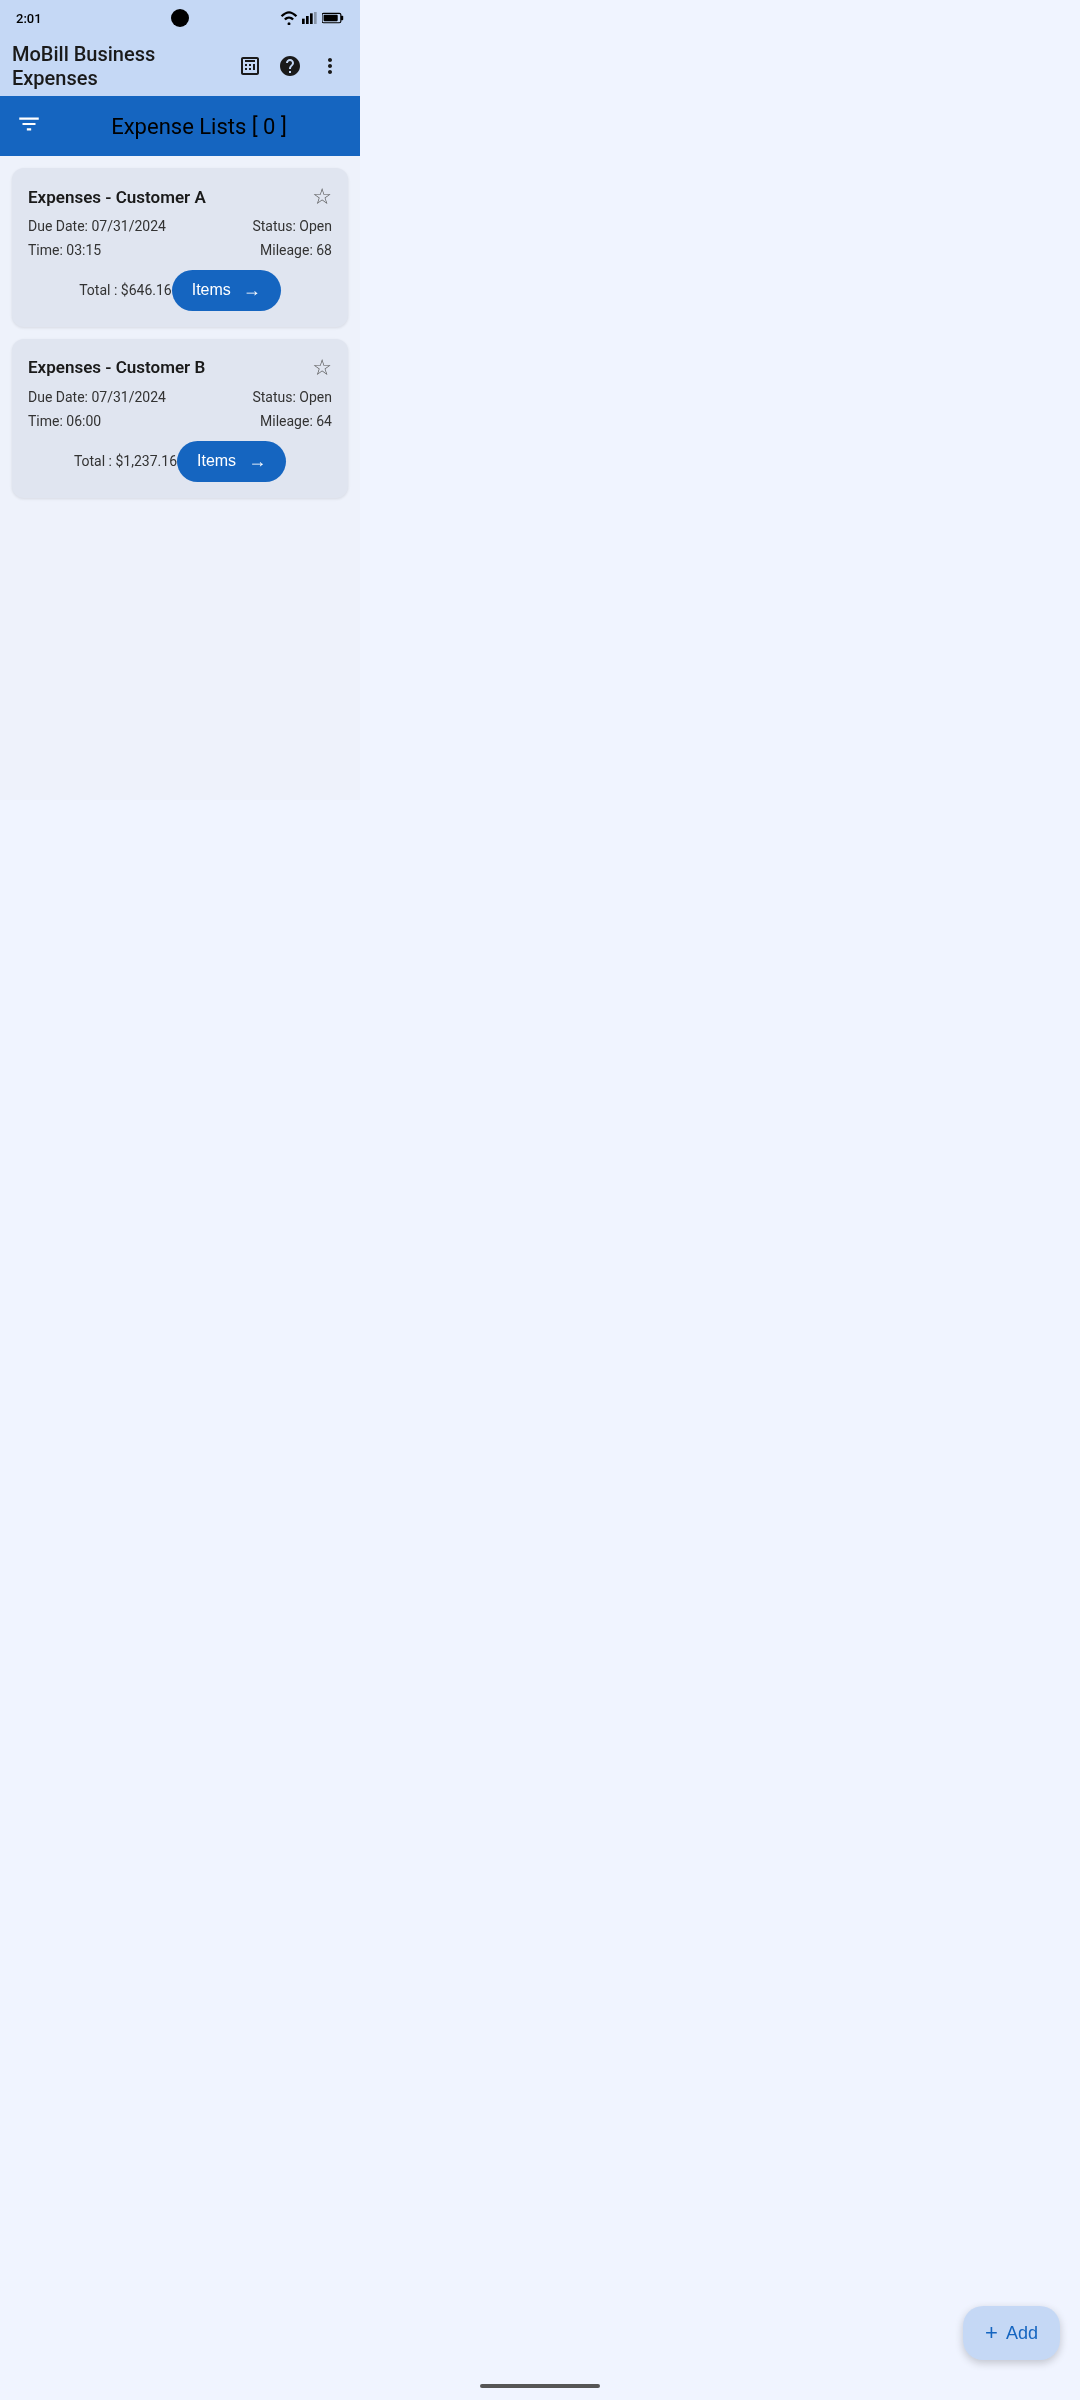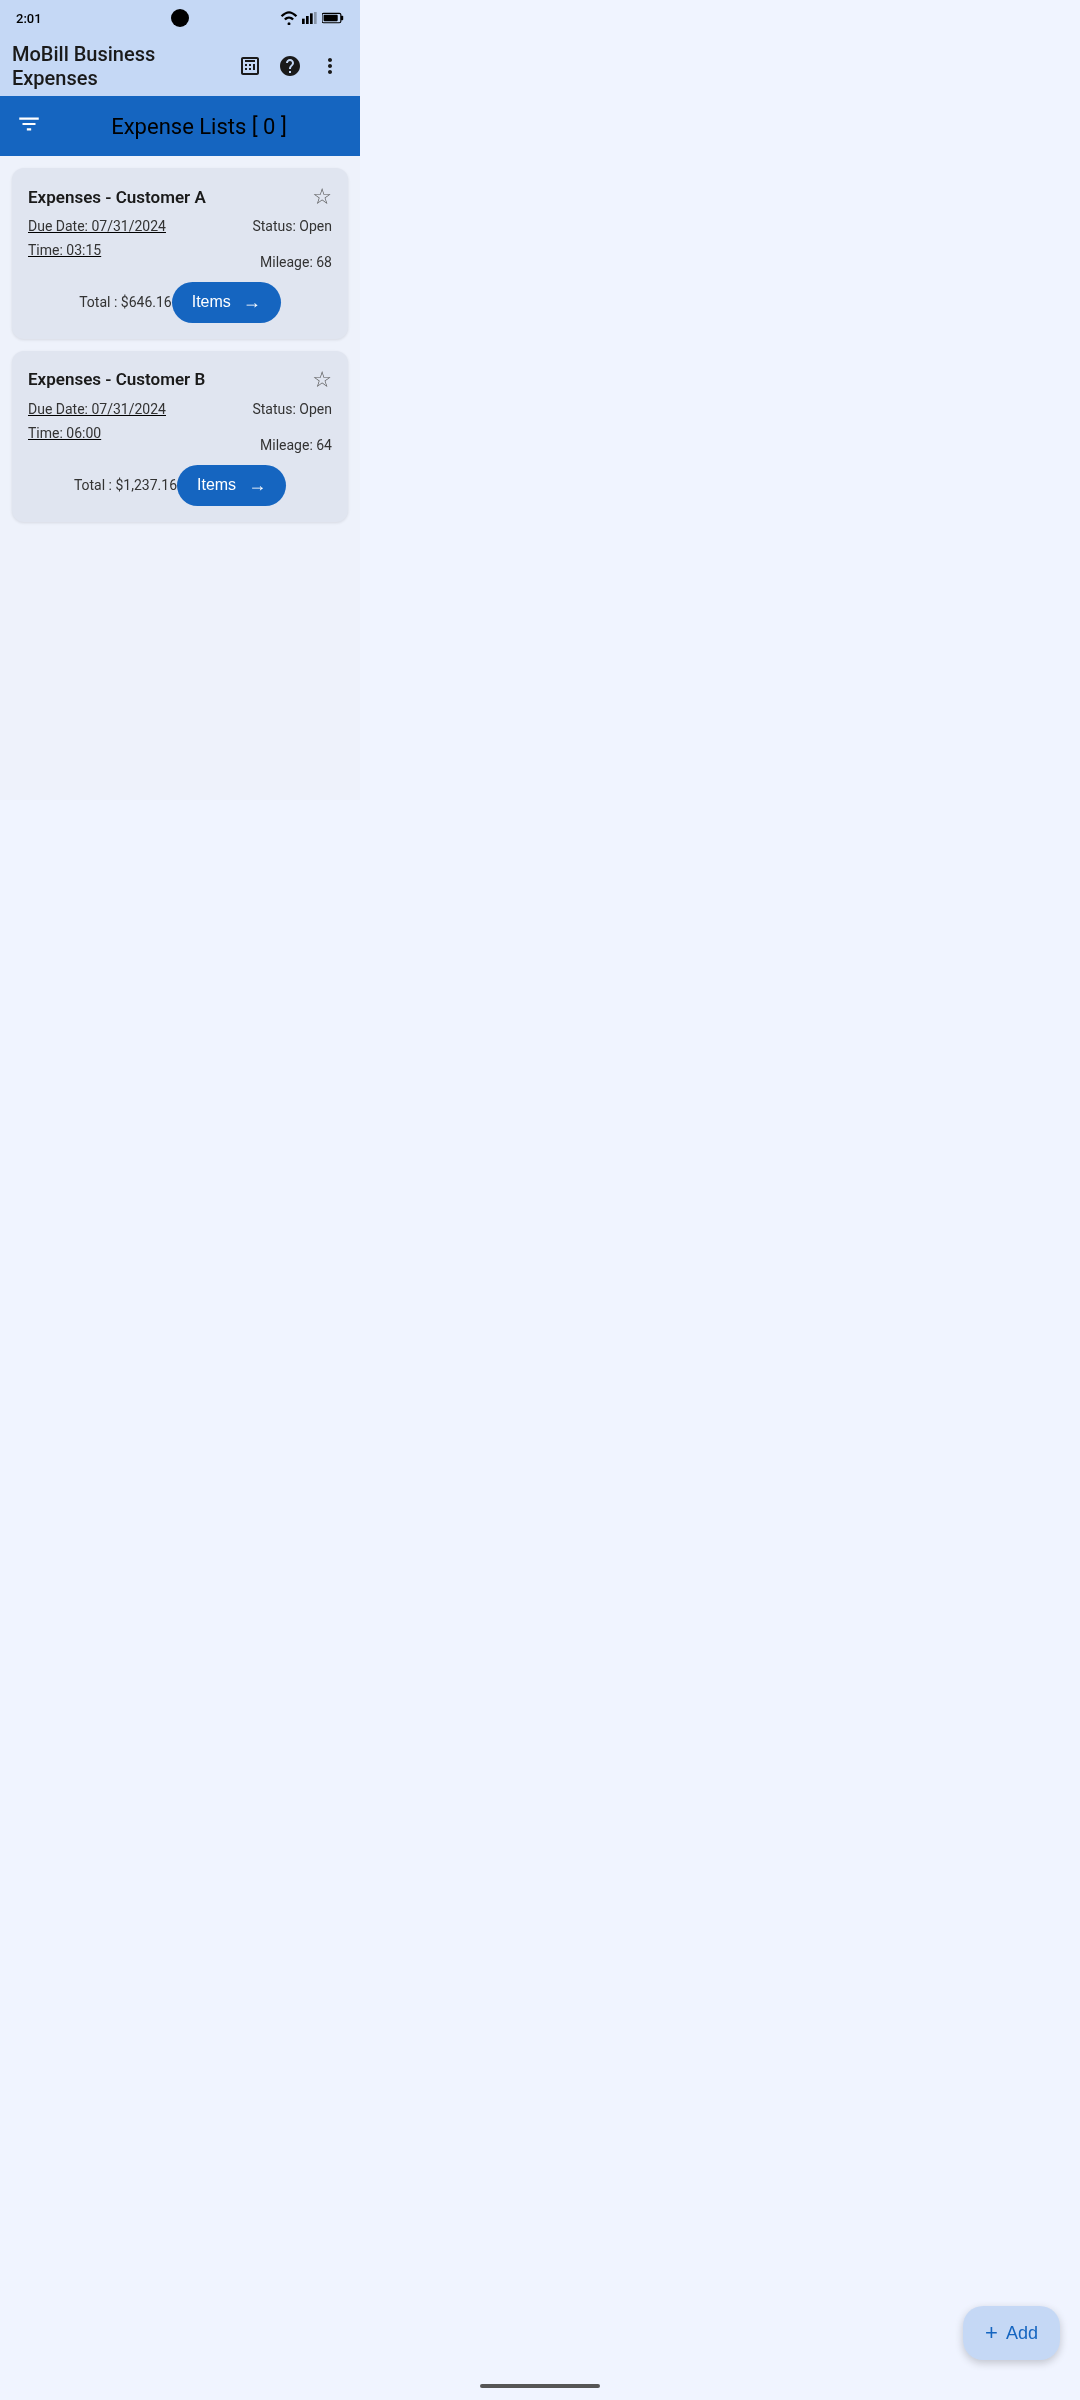--- a/index.html
+++ b/index.html
@@ -144,28 +144,27 @@
     .card-body {
       display: flex;
       justify-content: space-between;
       margin-bottom: 4px;
     }
 
     .card-left {
       display: flex;
       flex-direction: column;
       gap: 2px;
-      text-decoration: underline;
     }
 
     .card-right {
       display: flex;
       flex-direction: column;
       align-items: flex-end;
-      gap: 14px;
+      gap: 2px;
     }
 
     .card-text {
       font-size: 14px;
       color: #333;
       line-height: 1.6;
     }
 
     .card-footer {
       display: flex;

